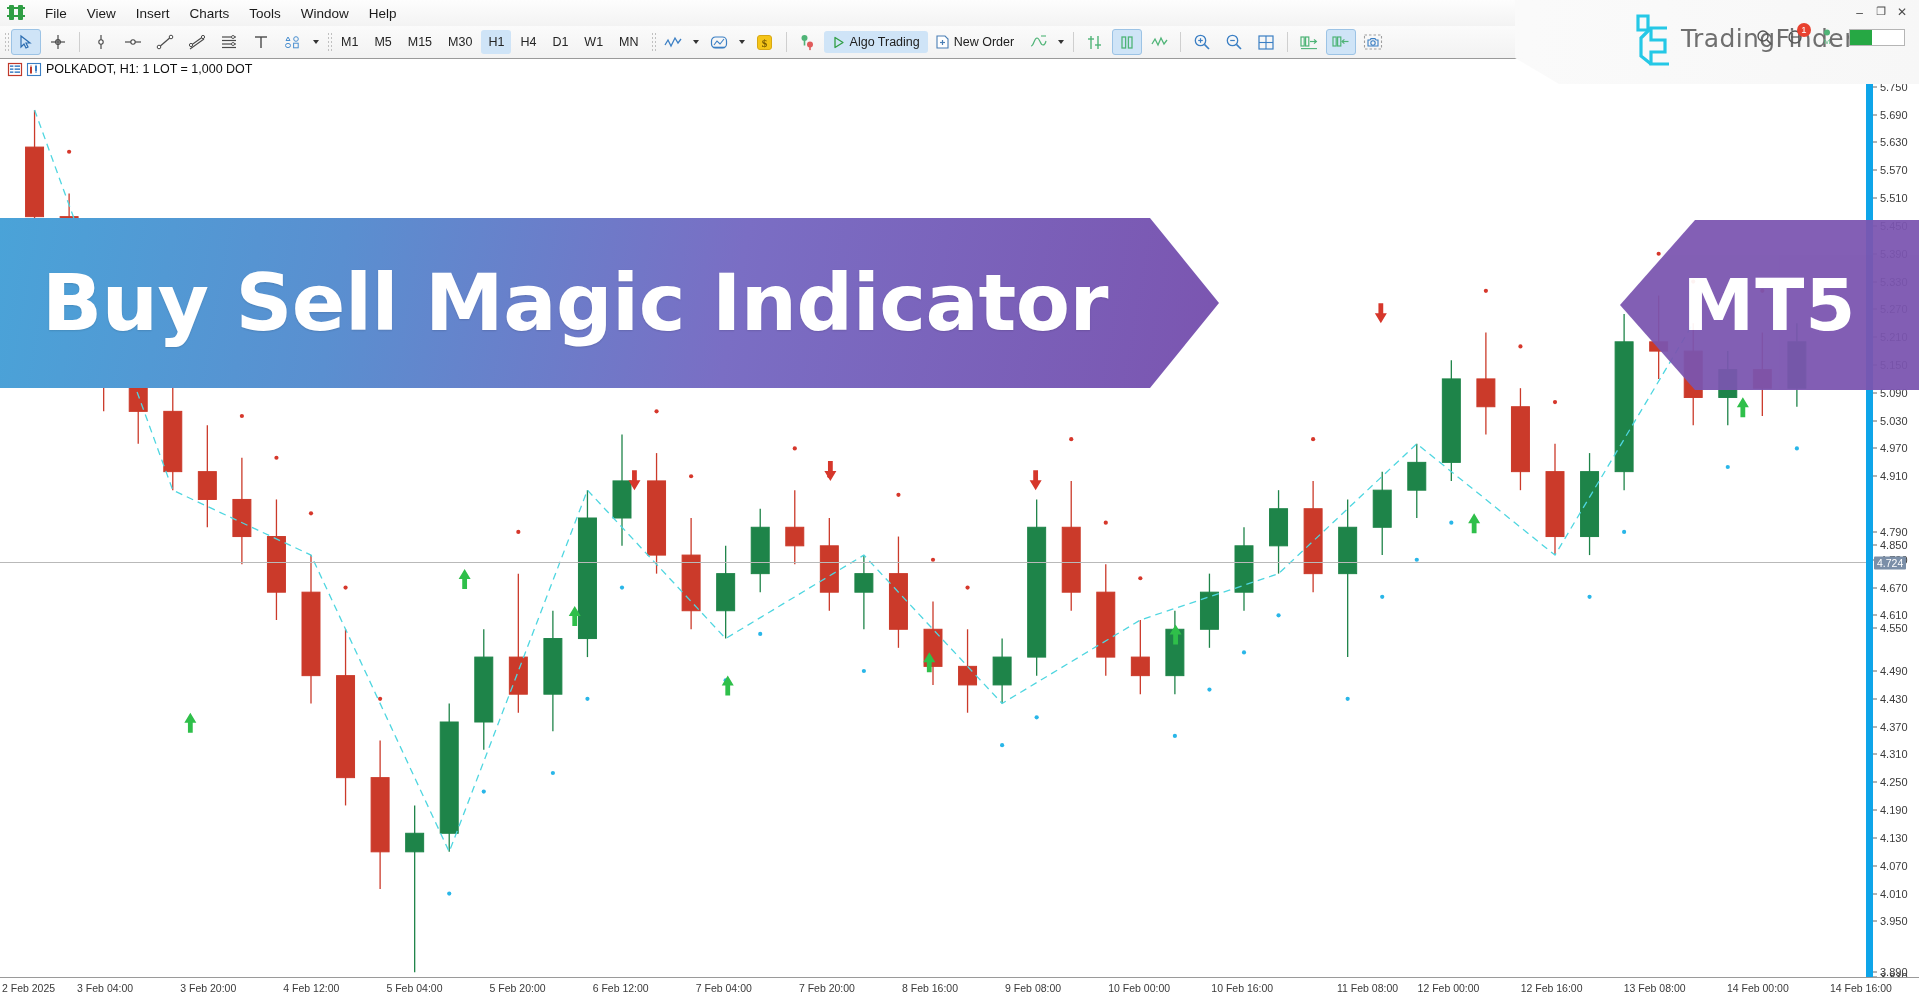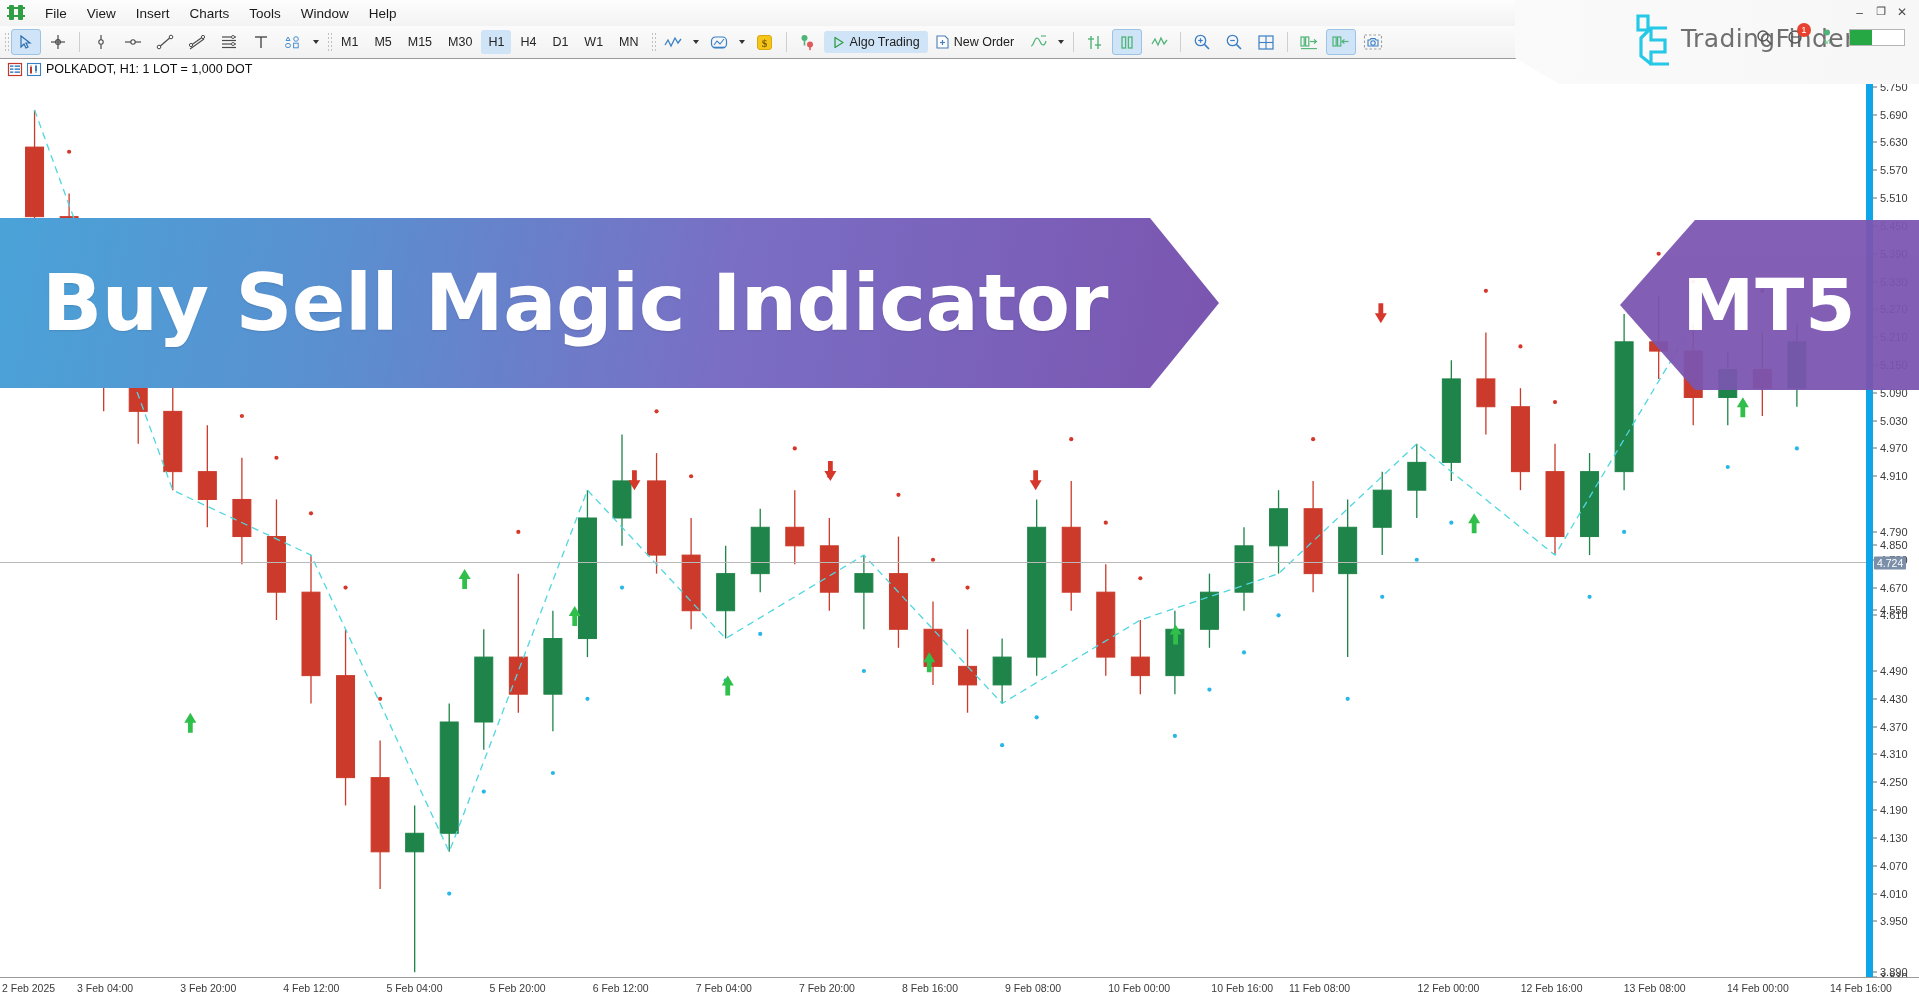--- a/index.html
+++ b/index.html
@@ -562,21 +562,21 @@
         <div class="ptick" style="top: 306px;">5.150</div>
         <div class="ptick" style="top: 333.818px;">5.090</div>
         <div class="ptick" style="top: 361.636px;">5.030</div>
         <div class="ptick" style="top: 389.455px;">4.970</div>
         <div class="ptick" style="top: 417.273px;">4.910</div>
         <div class="ptick" style="top: 445.091px; margin-top: 41px;">4.850</div>
         <div class="ptick" style="top: 472.909px;">4.790</div>
         <div class="ptick" style="top: 500.727px;">4.730</div>
         <div class="ptick" style="top: 528.545px;">4.670</div>
         <div class="ptick" style="top: 556.364px;">4.610</div>
-        <div class="ptick" style="top: 551px;">4.550</div>
+        <div class="ptick" style="top: 569px;">4.550</div>
         <div class="ptick" style="top: 612px;">4.490</div>
         <div class="ptick" style="top: 639.818px;">4.430</div>
         <div class="ptick" style="top: 667.636px;">4.370</div>
         <div class="ptick" style="top: 695.455px;">4.310</div>
         <div class="ptick" style="top: 723.273px;">4.250</div>
         <div class="ptick" style="top: 751.091px;">4.190</div>
         <div class="ptick" style="top: 778.909px;">4.130</div>
         <div class="ptick" style="top: 806.727px;">4.070</div>
         <div class="ptick" style="top: 834.545px;">4.010</div>
         <div class="ptick" style="top: 862.364px;">3.950</div>
@@ -591,21 +591,21 @@
         <div class="ttick" style="left: 283.333px;">4 Feb 12:00</div>
         <div class="ttick" style="left: 386.444px;">5 Feb 04:00</div>
         <div class="ttick" style="left: 489.556px;">5 Feb 20:00</div>
         <div class="ttick" style="left: 592.667px;">6 Feb 12:00</div>
         <div class="ttick" style="left: 695.778px;">7 Feb 04:00</div>
         <div class="ttick" style="left: 798.889px;">7 Feb 20:00</div>
         <div class="ttick" style="left: 902px;">8 Feb 16:00</div>
         <div class="ttick" style="left: 1005.11px;">9 Feb 08:00</div>
         <div class="ttick" style="left: 1108.22px;">10 Feb 00:00</div>
         <div class="ttick" style="left: 1211.33px;">10 Feb 16:00</div>
-        <div class="ttick" style="left: 1289px;">11 Feb 08:00</div>
+        <div class="ttick" style="left: 1337px;">11 Feb 08:00</div>
         <div class="ttick" style="left: 1417.56px;">12 Feb 00:00</div>
         <div class="ttick" style="left: 1520.67px;">12 Feb 16:00</div>
         <div class="ttick" style="left: 1623.78px;">13 Feb 08:00</div>
         <div class="ttick" style="left: 1726.89px;">14 Feb 00:00</div>
         <div class="ttick" style="left: 1830px;">14 Feb 16:00</div>
       </div>
   </div>
 
   <div class="banner-main">
     <div class="shape">

